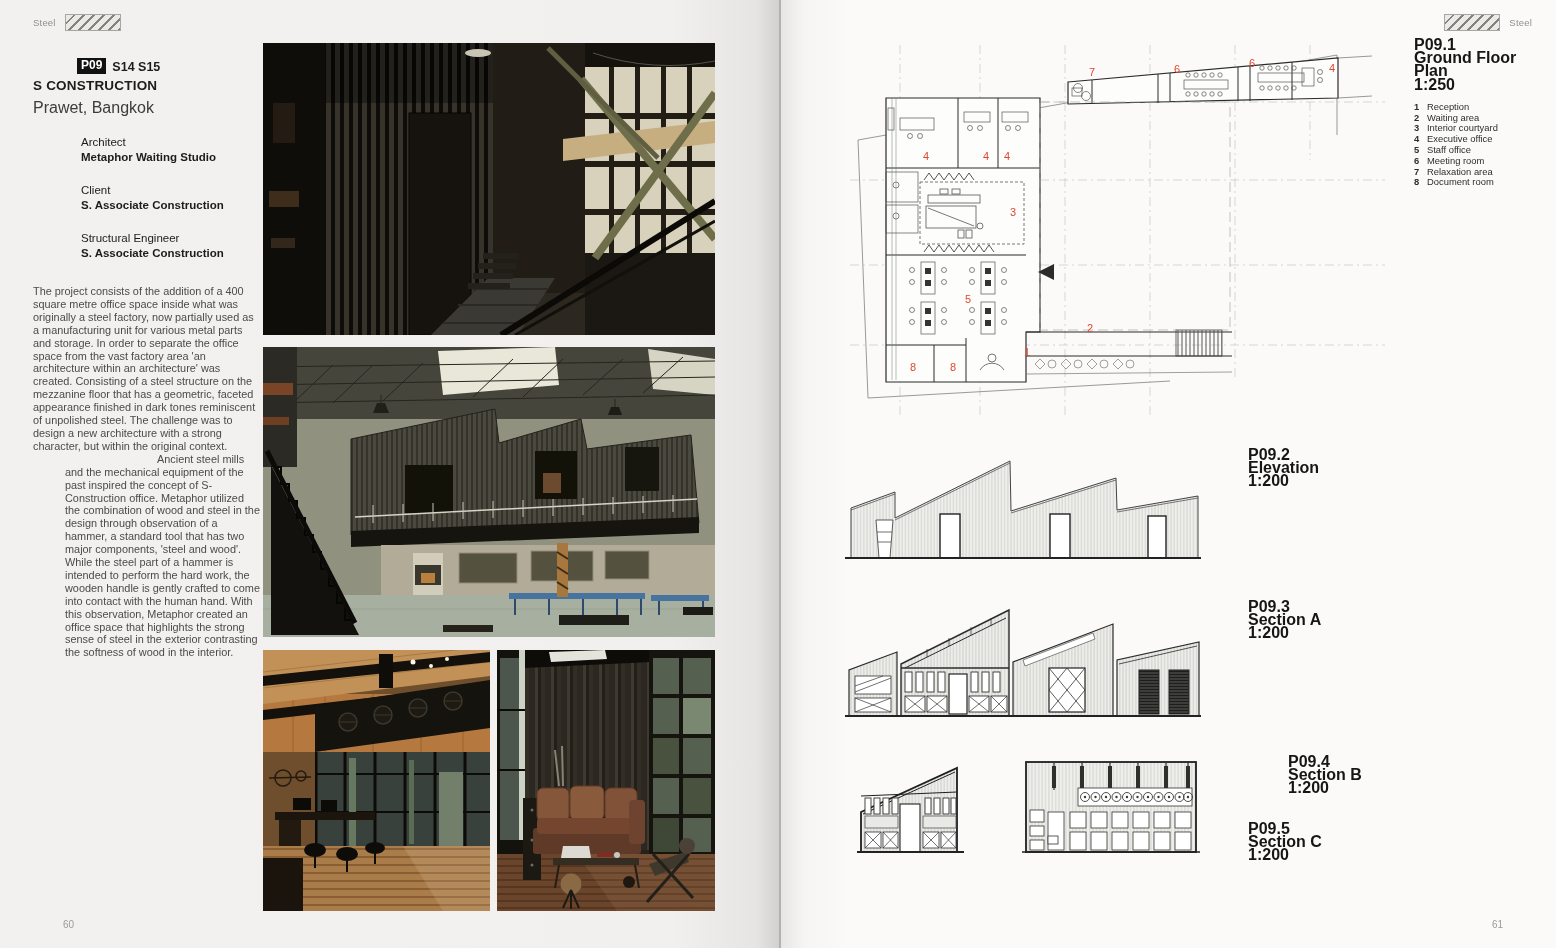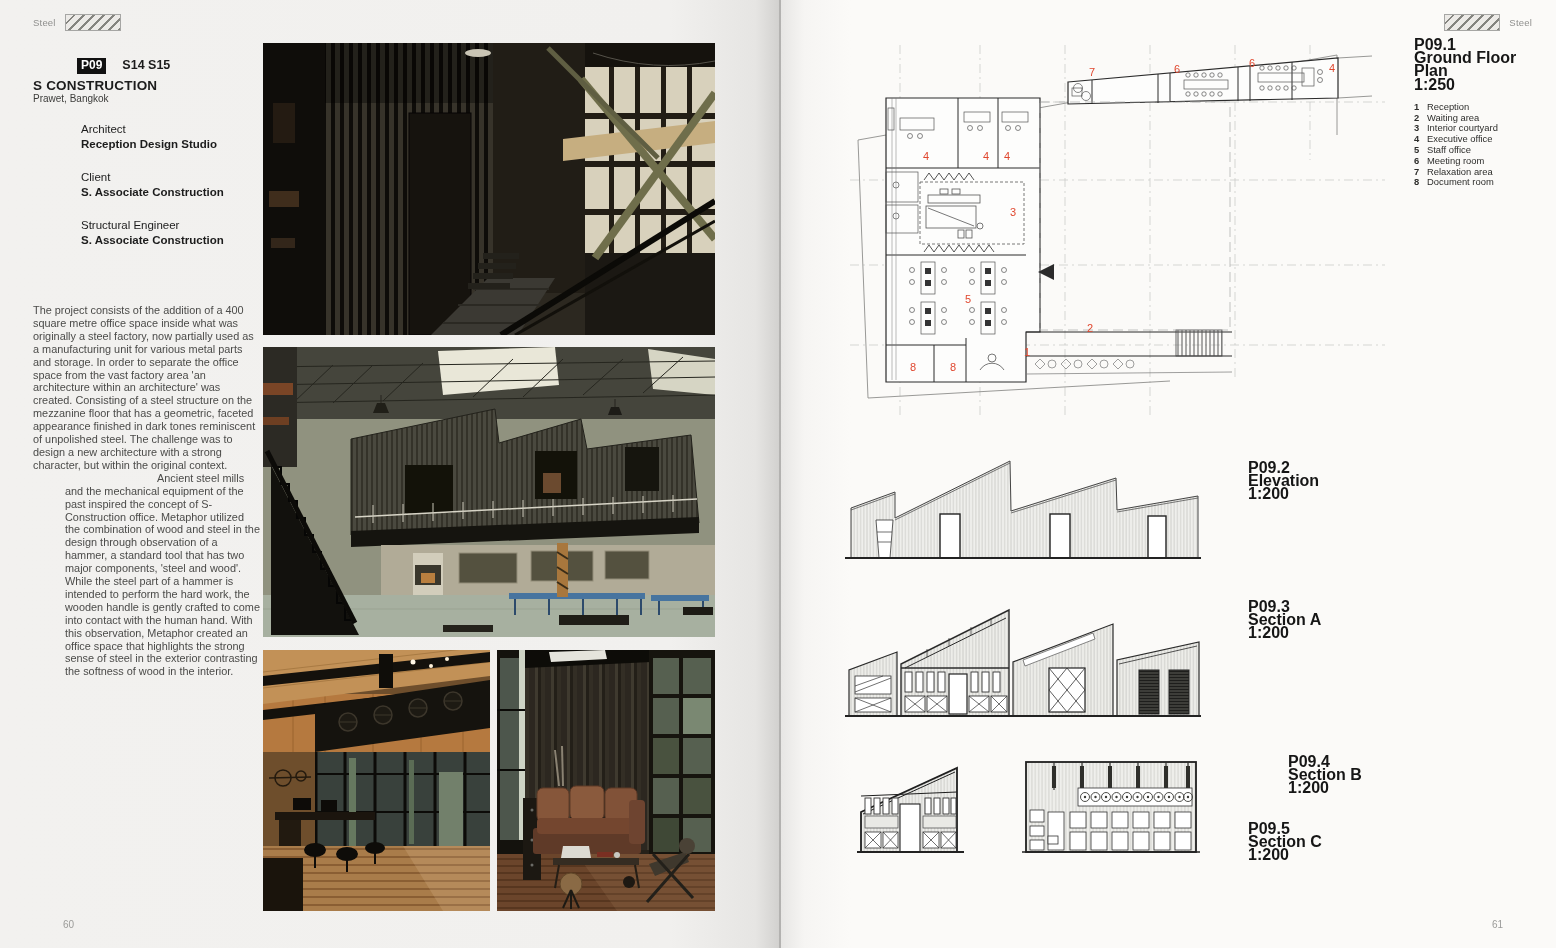--- a/index.html
+++ b/index.html
@@ -8,28 +8,28 @@
   .page-left{left:0;width:779px;background:linear-gradient(90deg,#f2f1ef 0%,#f1f0ee 86%,#e6e5e3 97%,#d2d1cf 100%);}
   .page-right{left:781px;width:775px;background:linear-gradient(90deg,#e7e6e4 0%,#f6f5f3 3%,#fbfaf8 9%,#fbfaf8 100%);}
   .spine{position:absolute;left:779px;top:0;width:2px;height:948px;background:#b3b2b0;}
   
   .hdr{position:absolute;top:14px;display:flex;align-items:center;gap:9px;}
   .hdr-label{font-size:9.5px;color:#8f8f8d;letter-spacing:.2px;}
   .hatch{width:56px;height:17px;border:1px solid #a6a6a4;box-sizing:border-box;
          background:repeating-linear-gradient(135deg,#eceae7 0 5px,#84847f 5px 7px);}
   
   .info{position:absolute;left:33px;top:58px;width:224px;color:#1c1c1c;}
-  .code-line{display:flex;align-items:flex-start;gap:16px;font-size:12.5px;font-weight:bold;padding-left:44px;}
+  .code-line{display:flex;align-items:flex-end;gap:6px;font-size:12.5px;font-weight:bold;padding-left:44px;}
   .badge{background:#111;color:#fff;padding:1px 4px 2px 4px;font-size:12px;line-height:13px;}
   .title{margin:4px 0 0 0;font-size:13.5px;font-weight:bold;letter-spacing:.2px;}
-  .loc{margin-top:0;font-size:10px;color:#3c3c3a;}
+  .loc{margin-top:6px;font-size:16px;color:#3c3c3a;}
   .role-block{margin-top:18px;font-size:11.5px;line-height:15px;margin-left:48px;}
   .role-name{font-weight:bold;}
   
-  .bodytext{position:absolute;left:33px;top:304px;width:228px;font-size:10.9px;line-height:12.9px;color:#4b4b49;}
+  .bodytext{position:absolute;left:33px;top:285px;width:228px;font-size:10.9px;line-height:12.9px;color:#4b4b49;}
   .bodytext p{margin:0;}
   .bodytext p.indent{text-indent:92px;margin-left:32px;}
   .pagenum{position:absolute;top:919px;font-size:10px;color:#9b9b99;}
   
   .photo{position:absolute;margin:0;overflow:hidden;background:#17140f;}
   .photo svg{display:block;}
   
   .planwrap{position:absolute;left:59px;top:40px;width:560px;height:380px;}
   .plabel{position:absolute;transform:translate(-50%,-50%);font-size:11px;color:#e0472e;}
   .figcap{position:absolute;font-size:16px;font-weight:bold;line-height:13.2px;color:#161616;}
@@ -54,21 +54,21 @@
     <div class="info">
       <div class="code-line">
         <span class="badge">P09</span>
         <span>S14 S15</span>
       </div>
       <h1 class="title">S CONSTRUCTION</h1>
       <div class="loc">Prawet, Bangkok</div>
 
       <div class="role-block">
         <div>Architect</div>
-        <div class="role-name">Reception Design Studio</div>
+        <div class="role-name">Metaphor Waiting Studio</div>
       </div>
       <div class="role-block">
         <div>Client</div>
         <div class="role-name">S. Associate Construction</div>
       </div>
       <div class="role-block">
         <div>Structural Engineer</div>
         <div class="role-name">S. Associate Construction</div>
       </div>
     </div>
@@ -830,21 +830,21 @@
         <rect x="50" y="80" width="16" height="18"></rect>
           <rect x="71" y="80" width="16" height="18"></rect>
           <rect x="92" y="80" width="16" height="18"></rect>
         <rect x="113" y="80" width="16" height="18"></rect>
           <rect x="134" y="80" width="16" height="18"></rect>
           <rect x="155" y="80" width="16" height="18"></rect>
       </g>
       <line x1="2" y1="100" x2="180" y2="100" stroke="#222" stroke-width="1.5"></line>
     </svg>
 
-    <div class="figcap" style="left:467px;top:461px;">
+    <div class="figcap" style="left:467px;top:448px;">
       <div>P09.2</div>
       <div>Elevation</div>
       <div>1:200</div>
     </div>
     <div class="figcap" style="left:467px;top:600px;">
       <div>P09.3</div>
       <div>Section A</div>
       <div>1:200</div>
     </div>
     <div class="figcap" style="left:467px;top:755px;margin-left:40px;">

